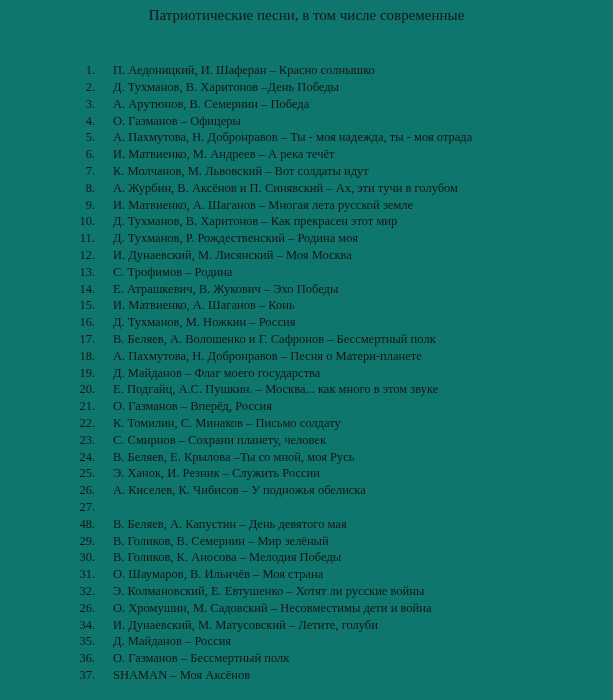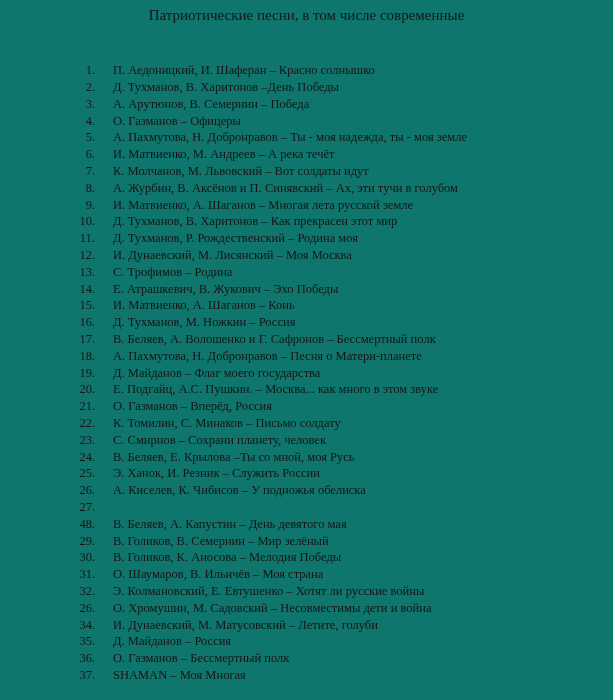--- a/index.html
+++ b/index.html
@@ -58,21 +58,21 @@
       <div class="row">
         <span class="num">3.</span>
         <span class="text">А. Арутюнов, В. Семернин – Победа</span>
       </div>
       <div class="row">
         <span class="num">4.</span>
         <span class="text">О. Газманов – Офицеры</span>
       </div>
       <div class="row">
         <span class="num">5.</span>
-        <span class="text">А. Пахмутова, Н. Добронравов – Ты - моя надежда, ты - моя земле</span>
+        <span class="text">А. Пахмутова, Н. Добронравов – Ты - моя надежда, ты - моя отрада</span>
       </div>
       <div class="row">
         <span class="num">6.</span>
         <span class="text">И. Матвиенко, М. Андреев – А река течёт</span>
       </div>
       <div class="row">
         <span class="num">7.</span>
         <span class="text">К. Молчанов, М. Львовский – Вот солдаты идут</span>
       </div>
       <div class="row">
@@ -185,16 +185,16 @@
       <div class="row">
         <span class="num">35.</span>
         <span class="text">Д. Майданов – Россия</span>
       </div>
       <div class="row">
         <span class="num">36.</span>
         <span class="text">О. Газманов – Бессмертный полк</span>
       </div>
       <div class="row">
         <span class="num">37.</span>
-        <span class="text">SHAMAN – Моя Многая</span>
+        <span class="text">SHAMAN – Моя Аксёнов</span>
       </div>
     </div>
 </div>
 
 </body></html>

